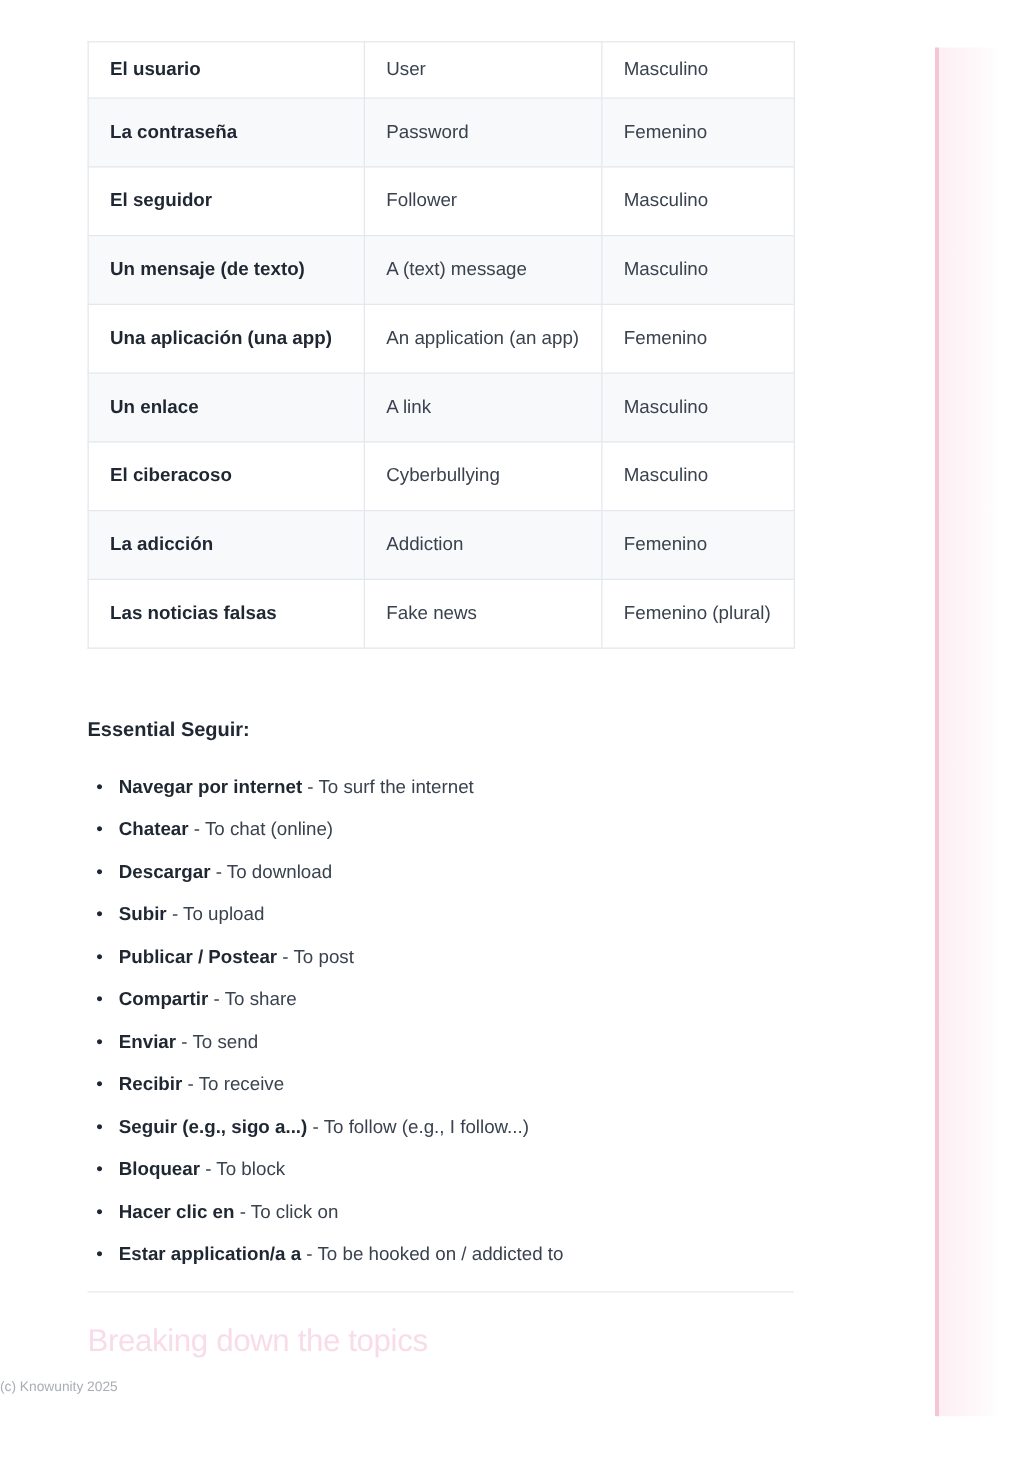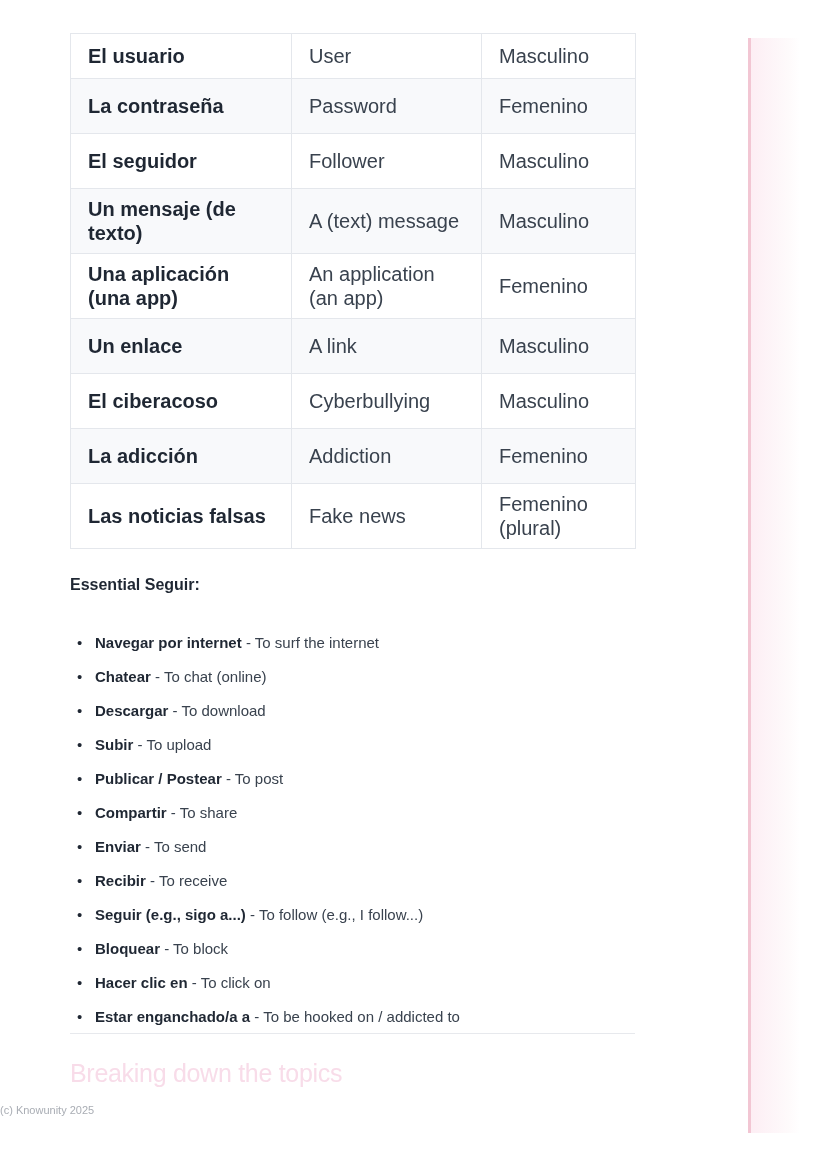--- a/index.html
+++ b/index.html
@@ -29,21 +29,21 @@
   table.vocab {
     position: absolute;
     left: 70px;
     top: 33px;
     width: 565px;
     border-collapse: collapse;
     table-layout: fixed;
   }
   table.vocab td {
     border: 1px solid #e4e7ec;
-    font-size: 20px;
+    font-size: 15px;
     line-height: 24px;
     padding: 8px 17px;
     vertical-align: middle;
     color: #39424e;
     background: #ffffff;
   }
   table.vocab col.c1 { width: 221px; }
   table.vocab col.c2 { width: 190px; }
   table.vocab col.c3 { width: 154px; }
   table.vocab td.c-es { font-weight: bold; color: #1f2733; }
@@ -60,21 +60,21 @@
   }
   .verbs h3 {
     margin: 0;
     font-size: 16px;
     line-height: 18px;
     font-weight: 700;
     color: #1f2733;
   }
   .verbs ul {
     list-style: none;
-    margin: 40px 0 0 0;
+    margin: 27px 0 0 0;
     padding: 0;
   }
   .verbs li {
     position: relative;
     padding-left: 25px;
     margin-bottom: 17px;
     font-size: 15px;
     line-height: 17px;
     color: #39424e;
   }
@@ -207,21 +207,21 @@
   <li><span class="verb">Enviar</span><span class="sep"> - </span><span class="meaning">To send</span></li>
 
   <li><span class="verb">Recibir</span><span class="sep"> - </span><span class="meaning">To receive</span></li>
 
   <li><span class="verb">Seguir (e.g., sigo a...)</span><span class="sep"> - </span><span class="meaning">To follow (e.g., I follow...)</span></li>
 
   <li><span class="verb">Bloquear</span><span class="sep"> - </span><span class="meaning">To block</span></li>
 
   <li><span class="verb">Hacer clic en</span><span class="sep"> - </span><span class="meaning">To click on</span></li>
 
-  <li><span class="verb">Estar enganchado/a a</span><span class="sep"> - </span><span class="meaning">To be hooked on / addicted to</span></li>
+  <li><span class="verb">Estar application/a a</span><span class="sep"> - </span><span class="meaning">To be hooked on / addicted to</span></li>
 </ul>
   </div>
 
   <div class="divider"></div>
 
   <h1 class="next-heading">Breaking down the topics</h1>
 
   <div class="footer">(c) Knowunity 2025</div>
 
 </div>

